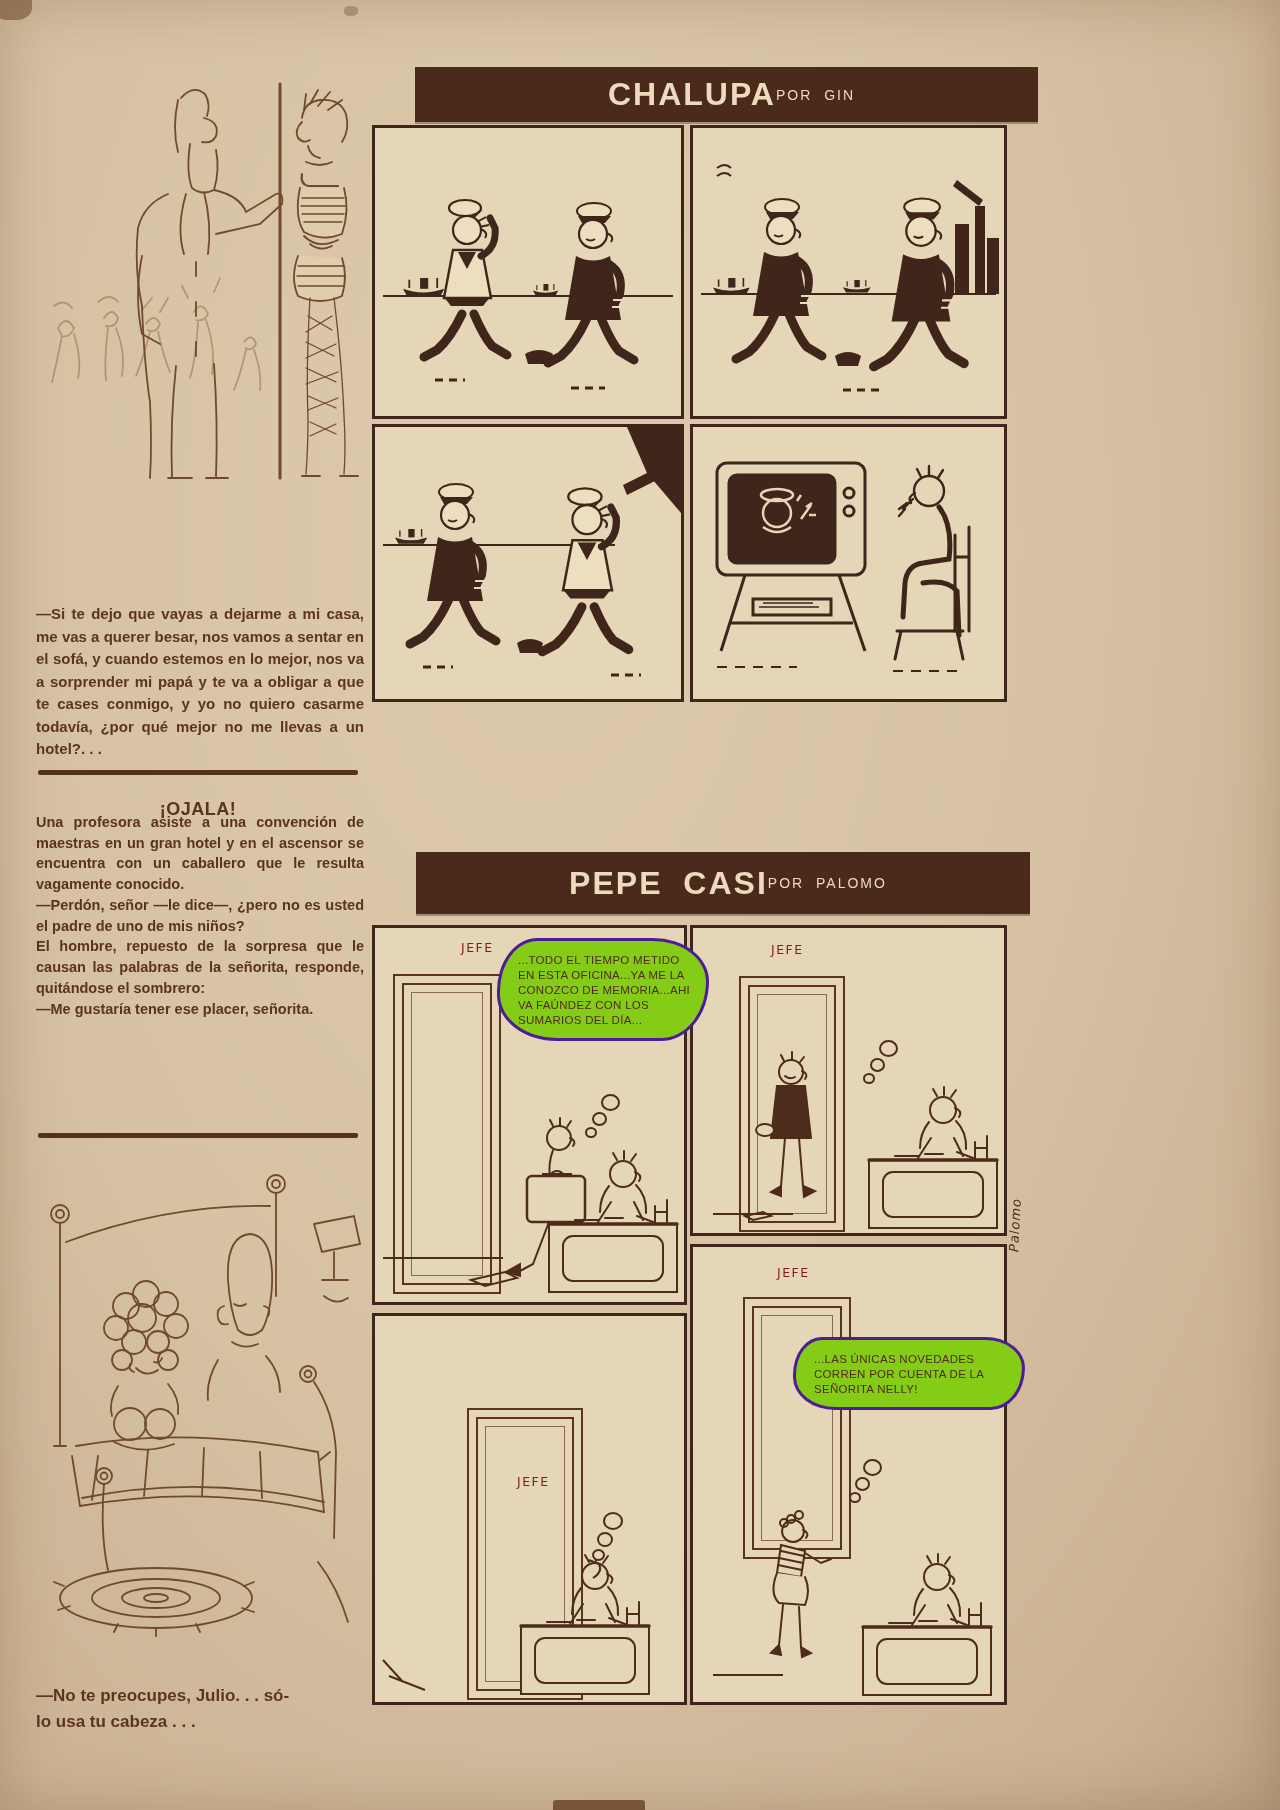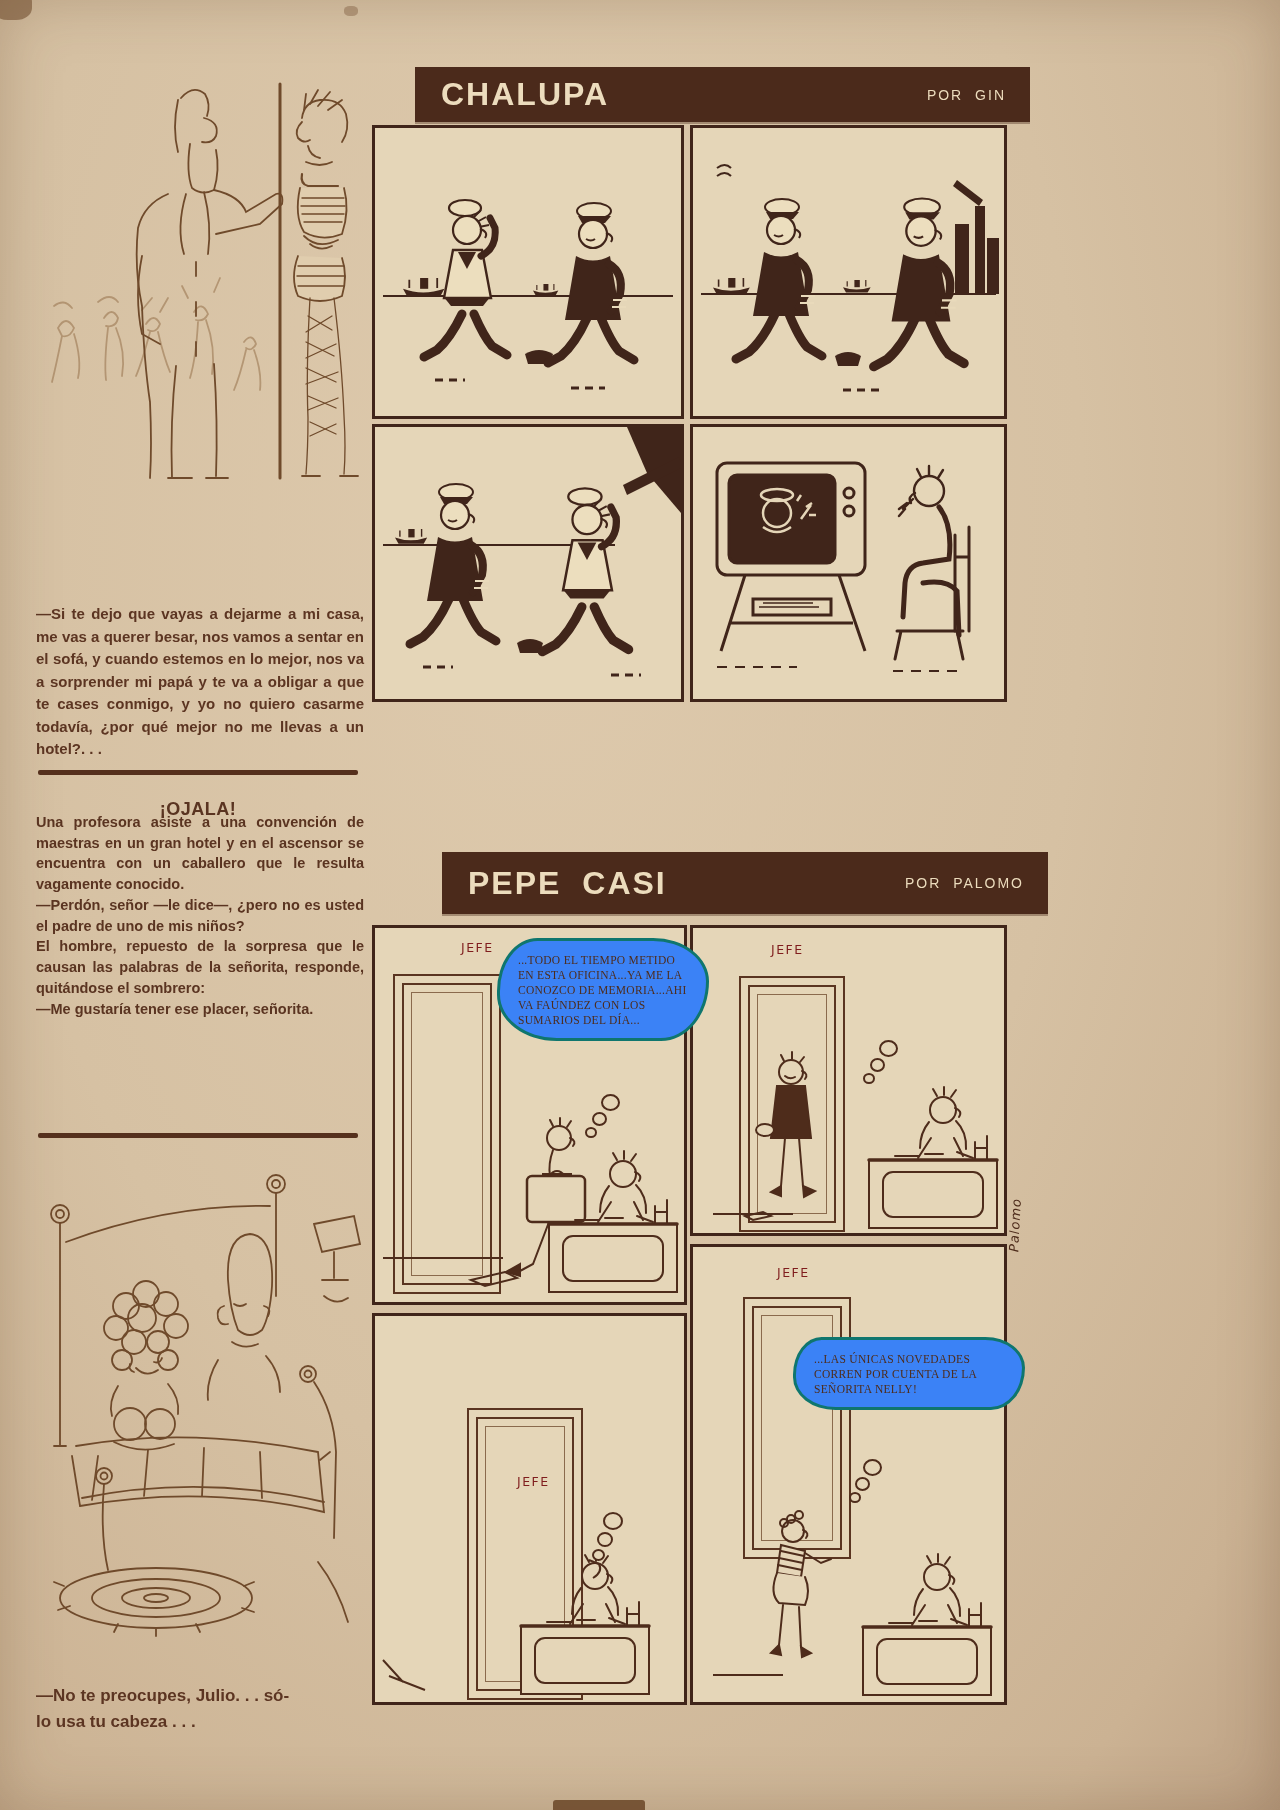--- a/index.html
+++ b/index.html
@@ -4,40 +4,40 @@
 <style>
   html,body{margin:0;padding:0;background:#8a7154;}
   .page{position:relative;width:1280px;height:1810px;margin:0 auto;overflow:hidden;
     background:radial-gradient(ellipse at 42% 30%, #decaad 0%, #d6c1a3 52%, #cbb293 86%, #bda184 100%);
     box-shadow:inset 0 0 60px rgba(90,60,30,.25);
     font-family:"Liberation Sans",sans-serif;color:#5a3421;}
   .abs{position:absolute;}
   .smudge{position:absolute;background:#6a4527;border-radius:40%;opacity:.55;}
   
   .strip{position:absolute;background:#4b2a1b;color:#ecdcbd;display:flex;align-items:center;
-    justify-content:space-between;box-shadow:0 2px 0 rgba(60,30,15,.35);}
+    justify-content:center;box-shadow:0 2px 0 rgba(60,30,15,.35);padding-left:8px;}
   .strip .t{font-weight:bold;font-size:32px;letter-spacing:2px;word-spacing:10px;padding-left:26px;}
   .strip .b{font-weight:normal;font-size:14px;letter-spacing:2px;word-spacing:6px;padding-right:24px;}
   
   .panel{position:absolute;background:#e5d6b8;border:3px solid #40251a;box-sizing:border-box;}
   .panel svg{position:absolute;left:0;top:0;}
   
   .cap{position:absolute;font-weight:bold;color:#5c3522;text-align:justify;}
   .cap-top{left:36px;top:588px;width:328px;font-size:15px;line-height:1.5;}
   .rule{position:absolute;background:#55301d;height:5px;border-radius:2px;}
   .joketitle{position:absolute;left:38px;top:781px;width:320px;text-align:center;
     font-size:18px;font-weight:bold;letter-spacing:.5px;}
   .jokes{position:absolute;left:36px;top:812px;width:328px;}
   .jokes p{margin:0;font-weight:bold;font-size:14.5px;line-height:1.43;text-align:justify;}
   .cap-bot{left:36px;top:1666px;width:344px;font-size:17px;line-height:1.5;text-align:left;}
   
-  .bubble{position:absolute;z-index:3;background:#3b82f6;border:3px solid #0f766e;
+  .bubble{position:absolute;z-index:3;background:#84cc16;border:3px solid #4c1d95;
     border-radius:42px 58px 50px 62px / 55px 45px 62px 48px;
     padding:12px 12px 10px 18px;
-    font-family:Liberation Serif, serif;font-size:11.5px;line-height:1.3;
+    font-family:Liberation Sans, sans-serif;font-size:11.5px;line-height:1.3;
     letter-spacing:.3px;color:#4e2c1b;}
   .tc{position:absolute;z-index:3;border:2.5px solid #4e2c1b;border-radius:50%;background:#e5d6b8;}
   .door{position:absolute;z-index:1;background:#e5d6b8;border:2px solid #5a3420;
     box-shadow:inset 0 0 0 7px #e5d6b8, inset 0 0 0 9px #5a3420, inset 0 0 0 16px #e5d6b8, inset 0 0 0 17px #8a6a4d;}
   .jefe{position:absolute;z-index:2;font-family:"DejaVu Sans",sans-serif;font-size:12.5px;
     letter-spacing:1.5px;color:#7f1d1d;}
   .sig{position:absolute;z-index:4;font-family:"DejaVu Sans",sans-serif;font-style:italic;
     font-size:13px;color:#4e2c1b;writing-mode:vertical-rl;transform:rotate(183deg);letter-spacing:1px;}
   .scene{z-index:2;}
 </style>
@@ -339,21 +339,21 @@
         <path d="M230,156 q24,-4 34,8 l2,44" stroke-width="5"></path>
         <path d="M262,108 v96 M276,100 v104 M262,130 h14" stroke-width="3"></path>
         <path d="M204,204 h66 M208,204 l-6,28 M264,204 l6,28" stroke-width="3"></path>
       </g>
       <path d="M24,240 h80 M200,244 h70" stroke="#40251a" stroke-width="2" stroke-dasharray="10 8"></path>
     </svg>
   </div>
 
   
 
-  <div class="strip" style="left:442px;top:852px;width:606px;height:62px;">
+  <div class="strip" style="left:416px;top:852px;width:606px;height:62px;">
     <span class="t">PEPE CASI</span>
     <span class="b">POR PALOMO</span>
   </div>
 
   <div class="sig" style="left:1008px;top:1182px;height:70px;">Palomo</div>
 
   
   <div class="panel" style="left:372px;top:925px;width:315px;height:380px;">
     <div class="bubble" style="left:122px;top:10px;width:176px;">...TODO EL TIEMPO METIDO EN ESTA OFICINA...YA ME LA CONOZCO DE MEMORIA...AHI VA FAÚNDEZ CON LOS SUMARIOS DEL DÍA...</div>
     <div class="tc" style="left:226px;top:166px;width:15px;height:13px;"></div>

